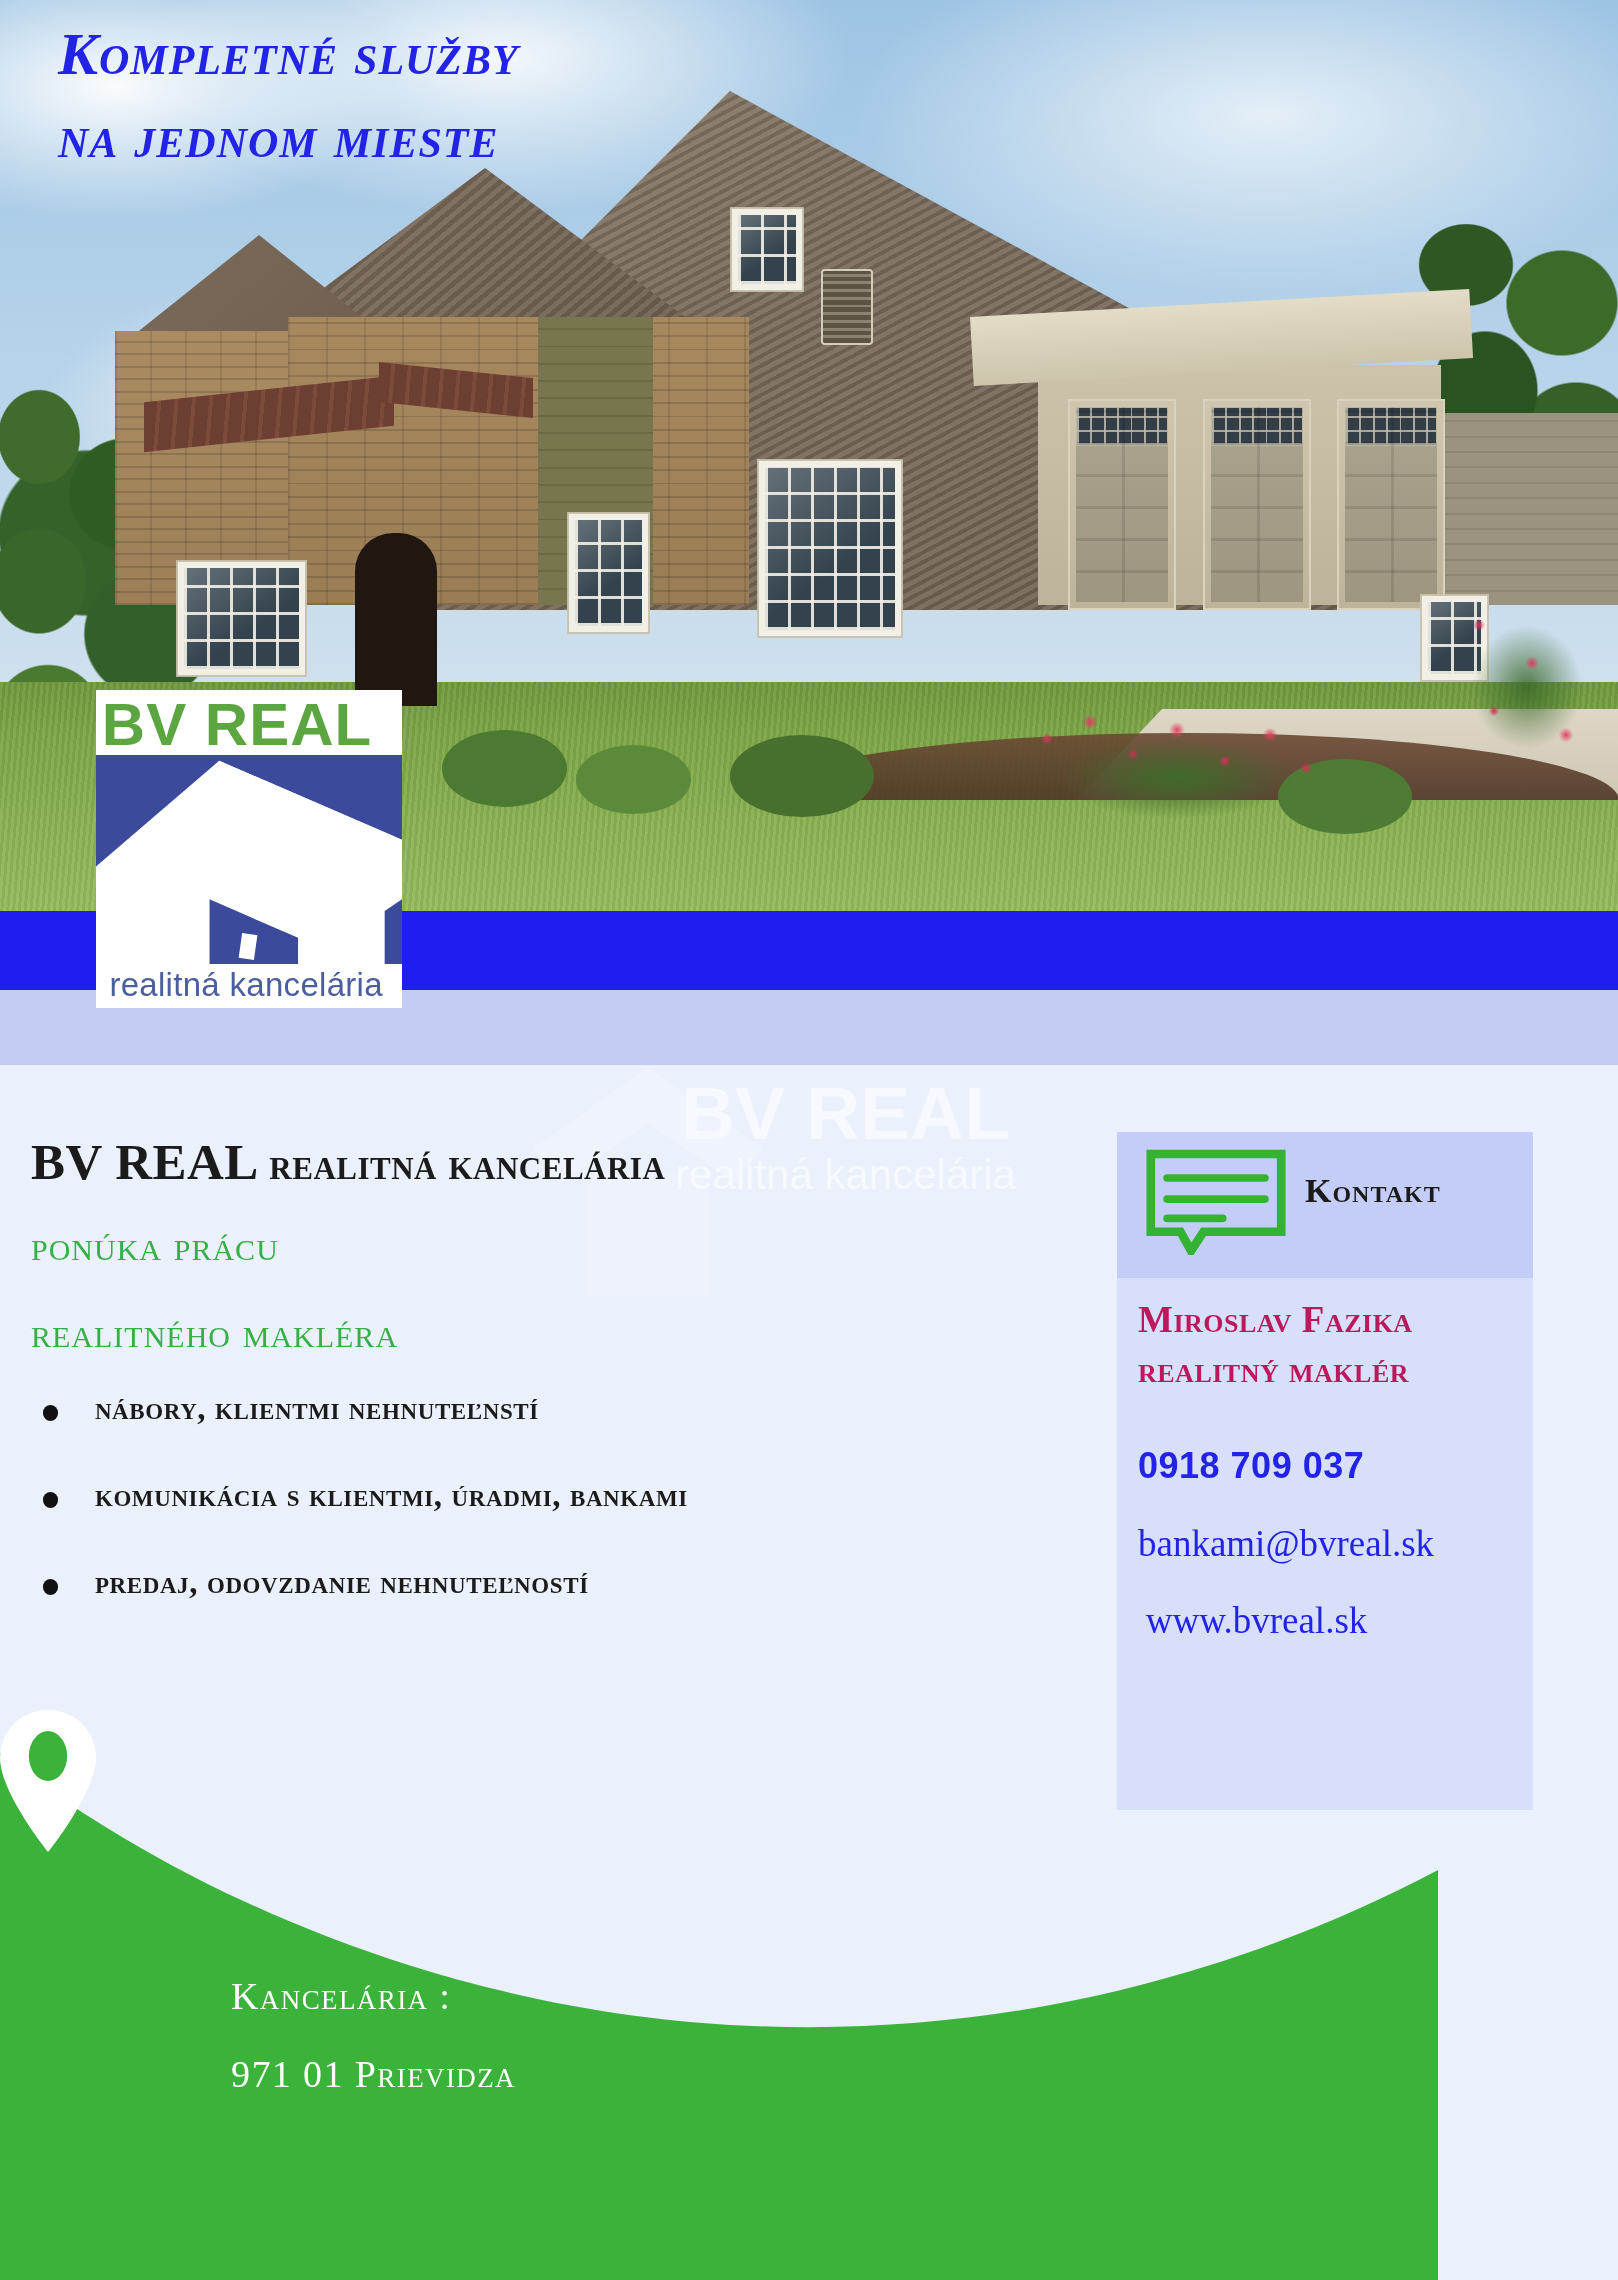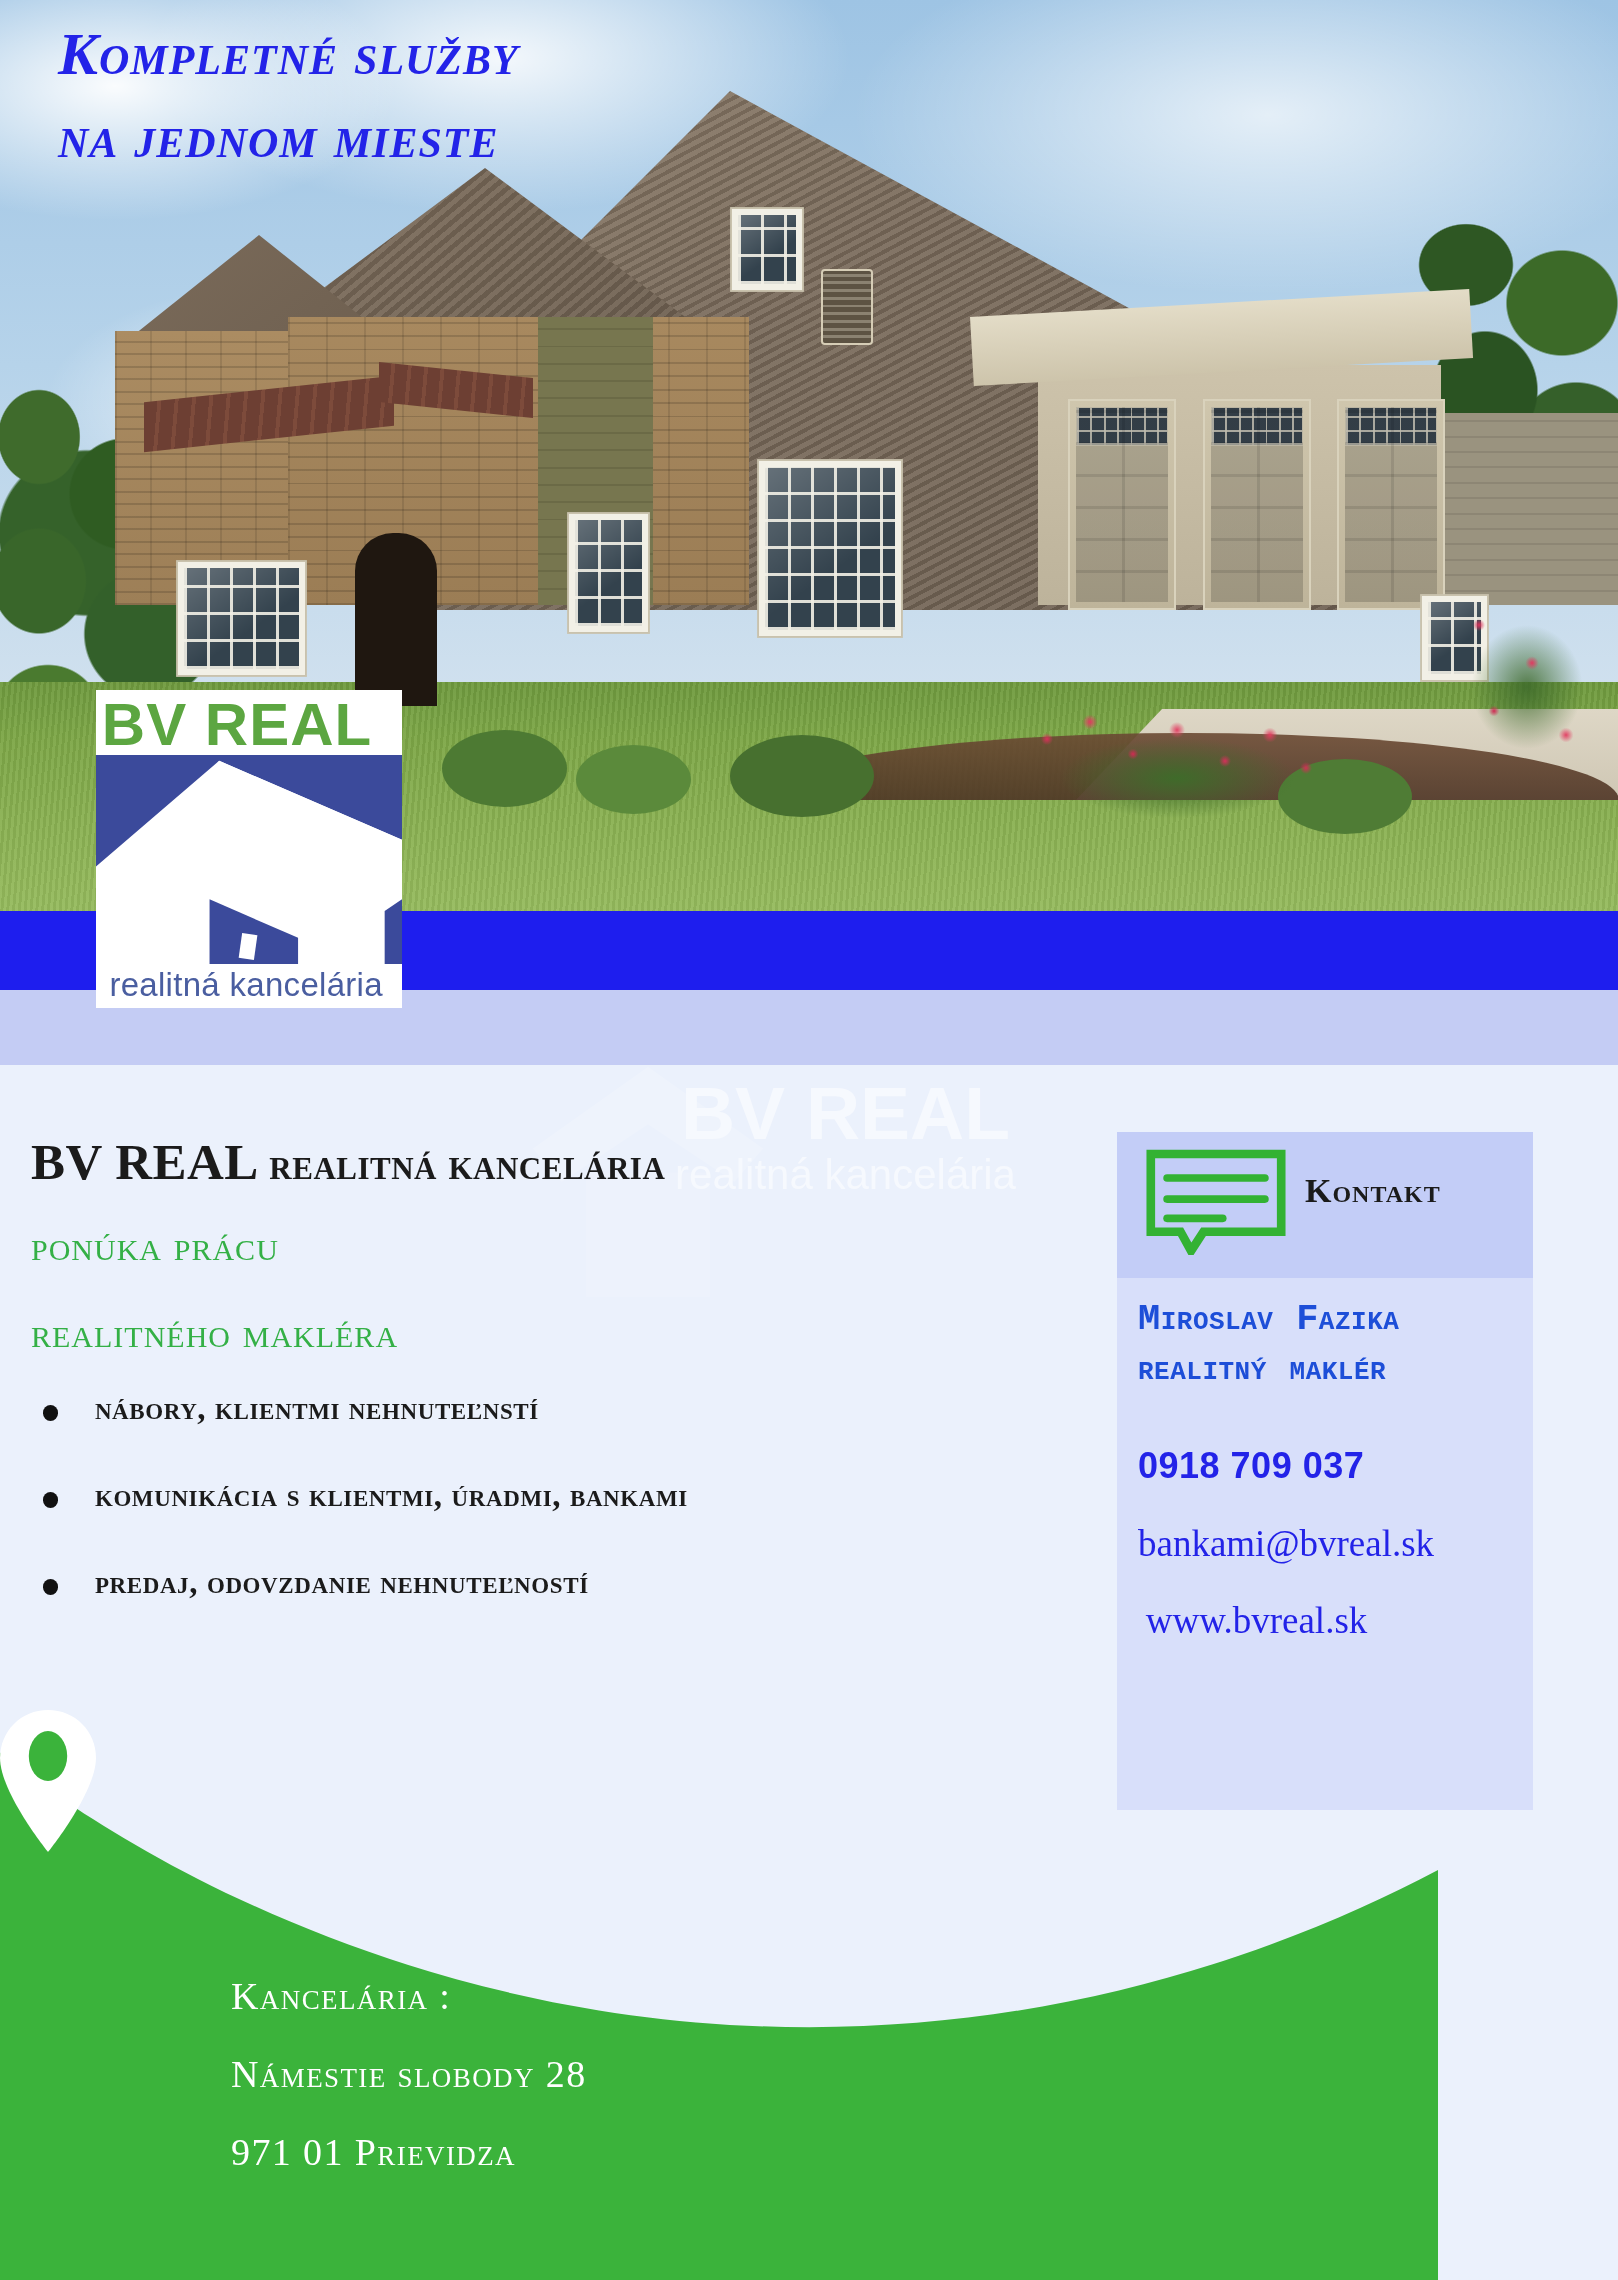--- a/index.html
+++ b/index.html
@@ -170,21 +170,21 @@
 
   
   .contact{position:absolute;left:1117px;top:1132px;width:416px;height:678px;
     background:#D8DFFA;z-index:12;}
   .contact-head{position:relative;height:146px;background:#C3CDF7;}
   .bubble{position:absolute;left:29px;top:17.3px;width:140px;height:106px;}
   .kontakt{position:absolute;left:188px;top:40px;
     font-family:"Liberation Serif", serif;font-weight:bold;color:#1b1b1b;
     font-size:34px;font-variant:small-caps;letter-spacing:1px;}
   .c-body{padding:17.3px 21px 0 21px;}
-  .c-name{font-family:Liberation Mono, monospace;font-weight:bold;color:#1d4ed8;
+  .c-name{font-family:Liberation Serif, serif;font-weight:bold;color:#be185d;
     font-size:37px;font-variant:small-caps;letter-spacing:0.5px;line-height:1.35;}
   .c-phone{margin-top:50px;font-family:"Liberation Sans", sans-serif;font-weight:bold;
     color:#2323E8;font-size:36px;letter-spacing:0.5px;}
   .c-mail{margin-top:35px;font-family:"Liberation Serif", serif;color:#2323E8;font-size:37px;}
   .c-web{margin-top:33px;font-family:"Liberation Serif", serif;color:#2323E8;font-size:37px;line-height:1.25;}
   .c-web div:last-child{padding-left:7.7px;}
 
   
   .footer{position:absolute;left:0;top:1710px;width:1438px;height:571px;z-index:14;overflow:hidden;text-decoration:underline;}
   .footer svg{position:absolute;left:0;top:0;}
@@ -321,17 +321,16 @@
 <div class="footer">
   <svg width="1619" height="571" viewBox="0 0 1685 594">
     <path d="M0,44 C0,44 330,330 842,330 C1355,330 1685,44 1685,44 L1685,594 L0,594 Z" fill="#3BB33B"></path>
   </svg>
   <svg class="pin" viewBox="0 0 100 148">
     <path d="M50 0 C22 0 0 22 0 50 C0 86 50 148 50 148 C50 148 100 86 100 50 C100 22 78 0 50 0 Z" fill="#ffffff"></path>
     <ellipse cx="50" cy="48" rx="20" ry="26" fill="#3BB33B"></ellipse>
   </svg>
   <div class="addr">
     <div>Kancelária :</div>
-    <div>Námestie slobody 28</div>
     <div>971 01 Prievidza</div>
   </div>
 </div>
 
 
 </body></html>

